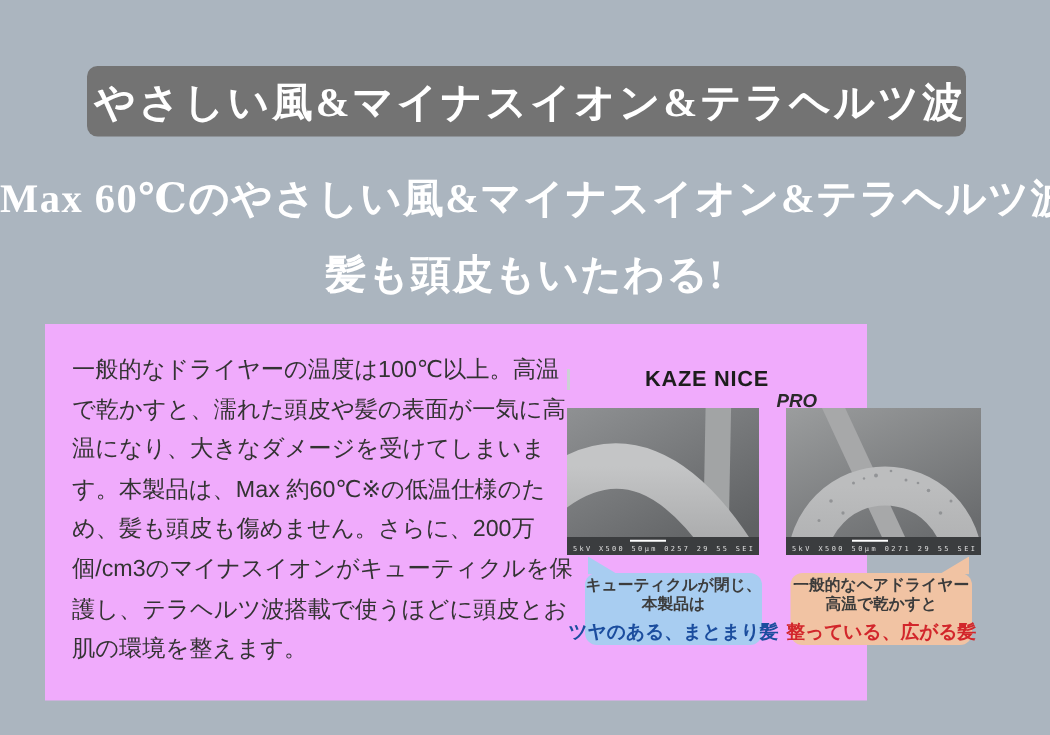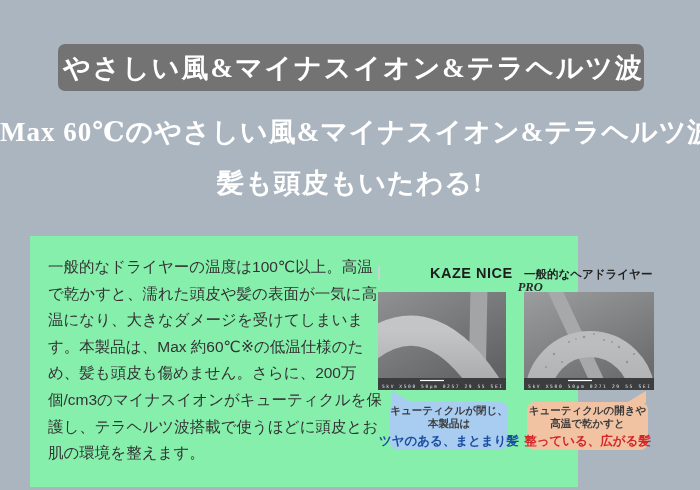--- a/index.html
+++ b/index.html
@@ -23,37 +23,37 @@
   .headline-line{
     position:absolute;left:0;width:700px;text-align:center;
     font-family:"Liberation Serif","DejaVu Serif",serif;
     color:#ffffff;font-size:27px;font-weight:600;letter-spacing:1px;
     white-space:nowrap;
   }
   .headline-1{top:114px;}
   .headline-2{top:165px;}
   
   .card{
-    position:absolute;left:30px;top:236px;width:548px;height:251px;
-    background:#86efac;
+    position:absolute;left:30px;top:216px;width:548px;height:251px;
+    background:#f0abfc;
   }
   .paragraph{
     position:absolute;left:18px;top:18px;width:334px;
     font-size:15.5px;line-height:26.6px;color:#333333;font-weight:500;
     text-align:left;margin:0;
   }
   
   .fig-title-left{
     position:absolute;left:348px;top:28px;height:18px;
     display:flex;align-items:center;white-space:nowrap;
   }
   .title-tick{width:2px;height:14px;background:#ccd1d5;margin-right:6px;}
   .brand-name{font-size:14.5px;font-weight:700;color:#1d1d1d;letter-spacing:0.5px;margin-left:44px;}
   .brand-suffix{
-    font-family:Liberation Serif, serif;
+    font-family:Liberation Sans, sans-serif;
     font-style:italic;font-size:12.5px;color:#2a2a2a;margin-left:5px;font-weight:600;margin-top:28px;
   }
   .fig-title-right{
     position:absolute;left:494px;top:31px;width:132px;
     font-size:11.5px;font-weight:700;color:#222222;white-space:nowrap;
   }
   .sem{position:absolute;top:56px;display:block;}
   .sem-left{left:348px;width:128px;height:98px;}
   .sem-right{left:494px;width:130px;height:98px;}
   
@@ -84,21 +84,20 @@
 
 <div class="card">
 
   <p class="paragraph">一般的なドライヤーの温度は100℃以上。高温で乾かすと、濡れた頭皮や髪の表面が一気に高温になり、大きなダメージを受けてしまいます。本製品は、Max 約60℃※の低温仕様のため、髪も頭皮も傷めません。さらに、200万個/cm3のマイナスイオンがキューティクルを保護し、テラヘルツ波搭載で使うほどに頭皮とお肌の環境を整えます。</p>
 
   <div class="fig-title-left">
     <span class="title-tick"></span>
     <span class="brand-name">KAZE NICE</span>
     <span class="brand-suffix">PRO</span>
   </div>
-  <div class="fig-title-right">一般的なヘアドライヤー</div>
 
   <svg class="sem sem-left" viewBox="0 0 128 98" preserveAspectRatio="none">
     <defs>
       <linearGradient id="bgL" x1="0" y1="0" x2="0.7" y2="1">
         <stop offset="0" stop-color="#8f9193"></stop>
         <stop offset="1" stop-color="#5f6163"></stop>
       </linearGradient>
       <linearGradient id="archL" x1="0" y1="0" x2="0" y2="1">
         <stop offset="0" stop-color="#c4c5c6"></stop>
         <stop offset="1" stop-color="#a3a4a5"></stop>
@@ -147,18 +146,18 @@
 
   <div class="bubble bubble-blue">
     <div class="bubble-tail tail-blue"></div>
     <div class="bubble-line">キューティクルが閉じ、</div>
     <div class="bubble-line">本製品は</div>
     <div class="bubble-highlight hl-blue">ツヤのある、まとまり髪</div>
   </div>
 
   <div class="bubble bubble-orange">
     <div class="bubble-tail tail-orange"></div>
-    <div class="bubble-line">キューティクルの開きや</div>
+    <div class="bubble-line">一般的なヘアドライヤー</div>
     <div class="bubble-line">高温で乾かすと</div>
     <div class="bubble-highlight hl-red">整っている、広がる髪</div>
   </div>
 
 </div>
 
 </body></html>

